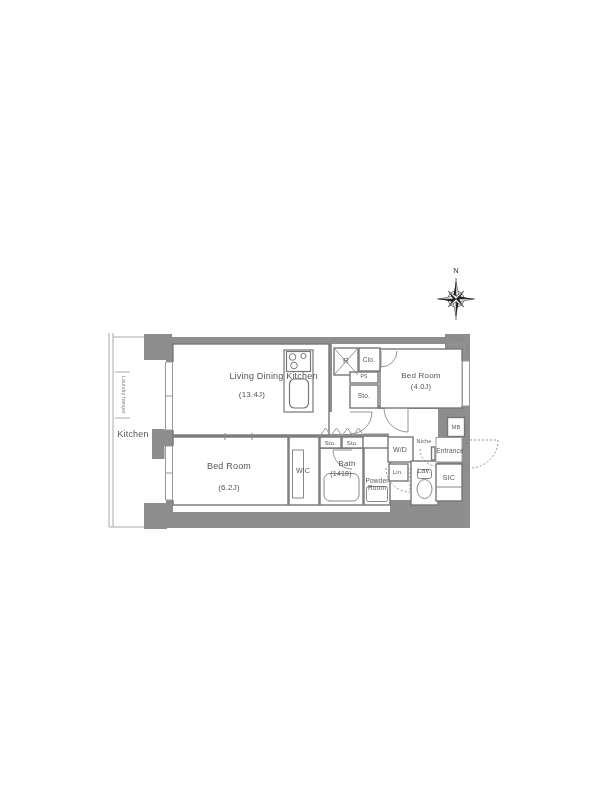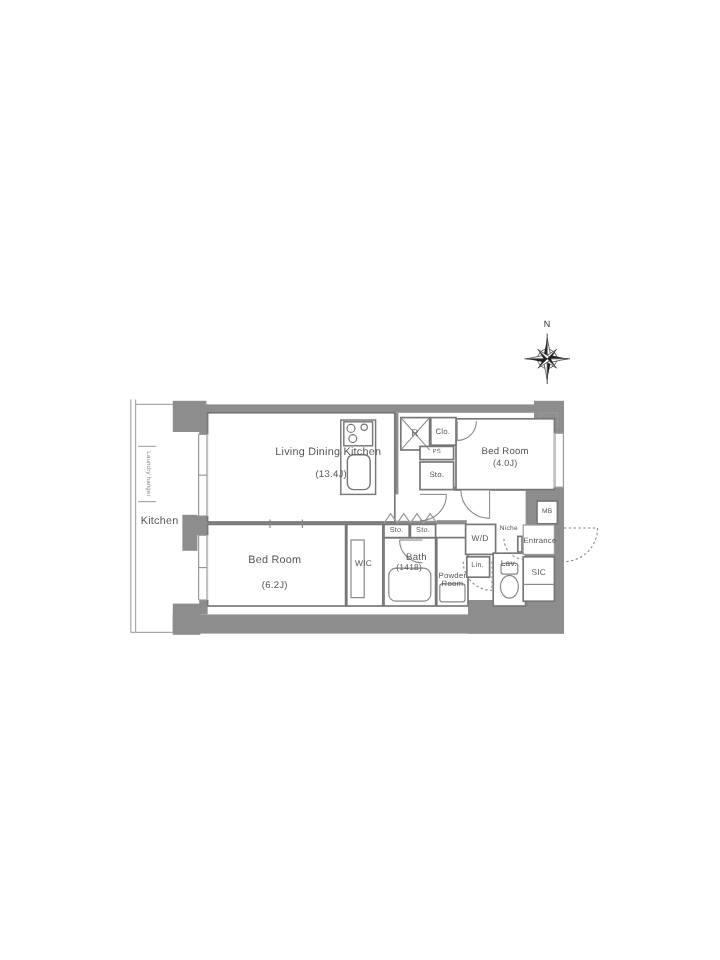--- a/index.html
+++ b/index.html
@@ -169,21 +169,21 @@
       <polygon points="448.2,306.8 454.2,297.2 456,299" fill="#222"></polygon>
       <polygon points="448.2,306.8 457.8,300.8 456,299" fill="#fff" stroke="#333" stroke-width="0.6"></polygon>
       <polygon points="448.2,291.2 454.2,300.8 456,299" fill="#222"></polygon>
       <polygon points="448.2,291.2 457.8,297.2 456,299" fill="#fff" stroke="#333" stroke-width="0.6"></polygon>
     </g>
   </svg>
 
   <div class="lbl" style="left:456px;top:271px;font-size:7.5px;color:#333;">N</div>
 
   <div class="lbl" style="left:252px;top:376px;font-size:9px;padding-left:43px;">Living Dining Kitchen</div>
-  <div class="lbl" style="left:252px;top:395px;font-size:8px;margin-left:24px;">(13.4J)</div>
+  <div class="lbl" style="left:252px;top:395px;font-size:8px;">(13.4J)</div>
 
   <div class="lbl" style="left:421px;top:376px;font-size:8px;">Bed Room</div>
   <div class="lbl" style="left:421px;top:387px;font-size:7.5px;text-align:center;">(4.0J)</div>
 
   <div class="lbl" style="left:229px;top:466px;font-size:9px;">Bed Room</div>
   <div class="lbl" style="left:229px;top:488px;font-size:8px;">(6.2J)</div>
 
   <div class="lbl" style="left:133px;top:434px;font-size:9px;">Kitchen</div>
   <div class="lbl vert" style="left:123px;top:395px;font-size:5px;color:#888;">Laundry hanger</div>
 

